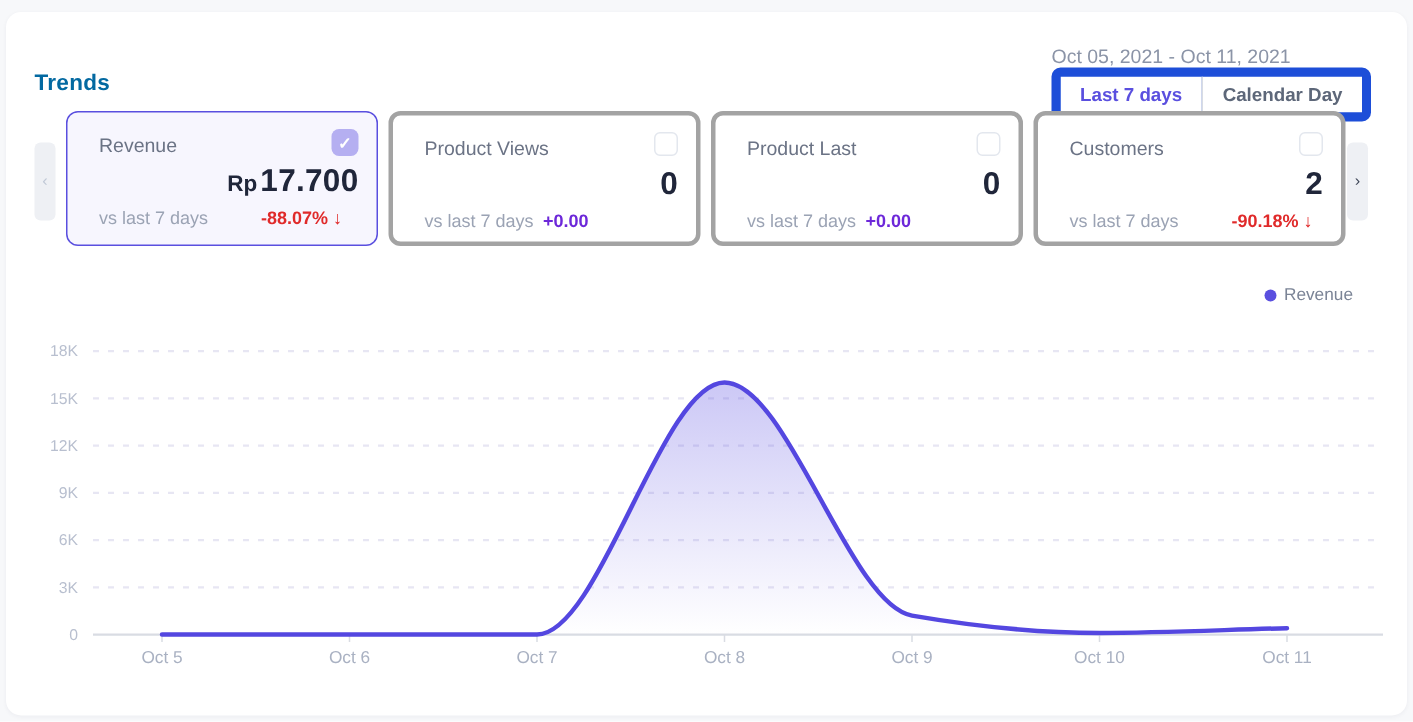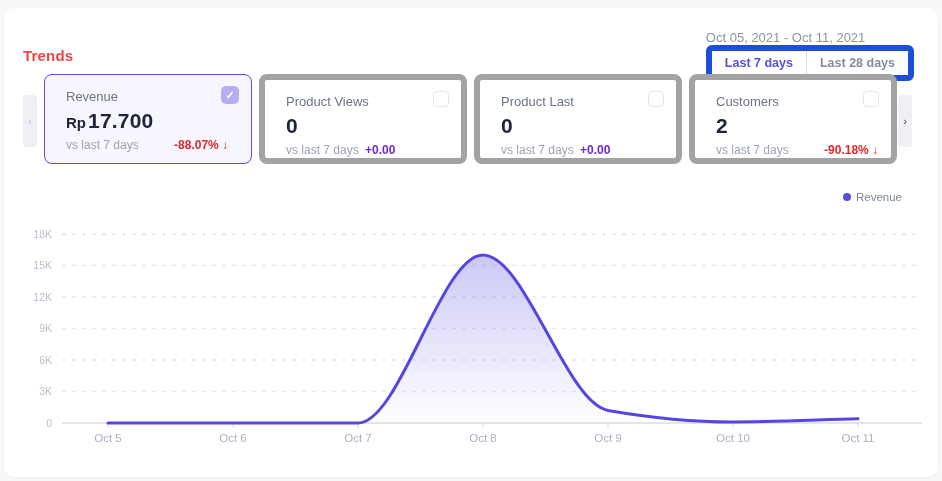--- a/index.html
+++ b/index.html
@@ -13,56 +13,56 @@
   .panel {
     position:absolute; left:4px; top:8px; width:934px; height:469px;
     background:#ffffff; border-radius:10px;
     box-shadow:0 1px 3px rgba(30,40,70,0.05);
   }
   
   .panel-header {
     display:flex; justify-content:space-between; align-items:center;
     padding:22px 24px 0 19px;
   }
-  .page-title { font-size:15px; font-weight:700; color:#ef4444; letter-spacing:.2px; }
+  .page-title { font-size:15px; font-weight:700; color:#0369a1; letter-spacing:.2px; }
   .header-right { display:flex; align-items:flex-start;flex-direction:column; }
   .date-range { font-size:13px; color:#8b94a7; margin-right:14px; }
   .segmented {
     display:flex; border:6px solid #1d4ed8; border-radius:6px;
     overflow:hidden; background:#1d4ed8;
   }
   .seg-btn {
     background:#fff; border:none; border-left:1px solid #d8dce3;
     padding:5px 13px; font-size:12.5px; font-family:inherit;
     color:#848da0; font-weight:600; cursor:pointer; line-height:14px;
   }
   .seg-btn:first-child { border-left:none; }
   .seg-btn.active { color:#5a4fdf; font-weight:700; }
   .seg-btn.dark { color:#5d6779; }
   
   .cards-row { position:absolute; left:40px; top:66px; display:flex; gap:7px; }
   .card {
     width:208px; height:90px; background:#fff;
-    border:6px solid #a3a3a3; border-radius:8px;
+    border:3px solid #a3a3a3; border-radius:8px;
     padding:11px 12px 0 21px; cursor:pointer;
   }
   .card.selected {
     border:1.5px solid #5a4fdf; background:#f7f6fe;
   }
   .card-top { display:flex; justify-content:space-between; align-items:flex-start; }
   .card-title { font-size:13px; color:#6b7385; margin-top:3px; }
   .checkbox {
     width:16px; height:16px; border:1.5px solid #e3e7ee; border-radius:4px;
     background:#fff; display:flex; align-items:center; justify-content:center;
   }
   .checkbox.checked {
     width:18px; height:18px; border:none; border-radius:5px;
     background:#b5aff1; color:#fff; font-size:11px; font-weight:700;
   }
-  .card-value { margin-top:5px; color:#20263a; line-height:23px; white-space:nowrap; }
+  .card-value { margin-top:5px; color:#20263a; line-height:23px; white-space:nowrap;text-align:right; }
   .card-value .currency { font-size:15px; font-weight:700; margin-right:2px; }
   .card-value .num { font-size:21px; font-weight:700; letter-spacing:.2px; }
   .card-compare { margin-top:4px; font-size:12px; color:#9ba3b4; white-space:nowrap; }
   .delta { font-weight:700; margin-left:3px; }
   .delta.neg { color:#e02a2a;margin-left:32px; }
   .delta.flat { color:#6d28d9; }
   
   .nav-btn {
     position:absolute; width:14px; height:52px; top:87px;
     background:#eef0f4; border:none; border-radius:4px; cursor:pointer;
@@ -84,21 +84,21 @@
 <body>
 
 <div class="panel">
 
   <div class="panel-header">
     <div class="page-title">Trends</div>
     <div class="header-right">
       <span class="date-range">Oct 05, 2021 - Oct 11, 2021</span>
       <div class="segmented">
         <button class="seg-btn active">Last 7 days</button>
-        <button class="seg-btn">Last 28 days</button>
+        <button class="seg-btn dark">Calendar Day</button>
       </div>
     </div>
   </div>
 
   <button class="nav-btn prev">
     <span>‹</span>
   </button>
   <button class="nav-btn next">
     <span>›</span>
   </button>

